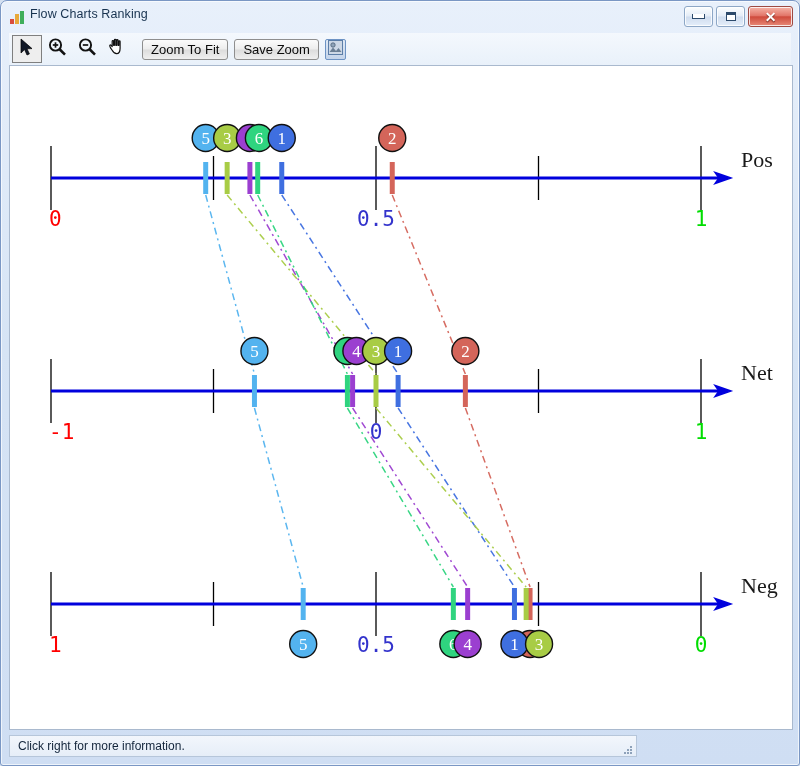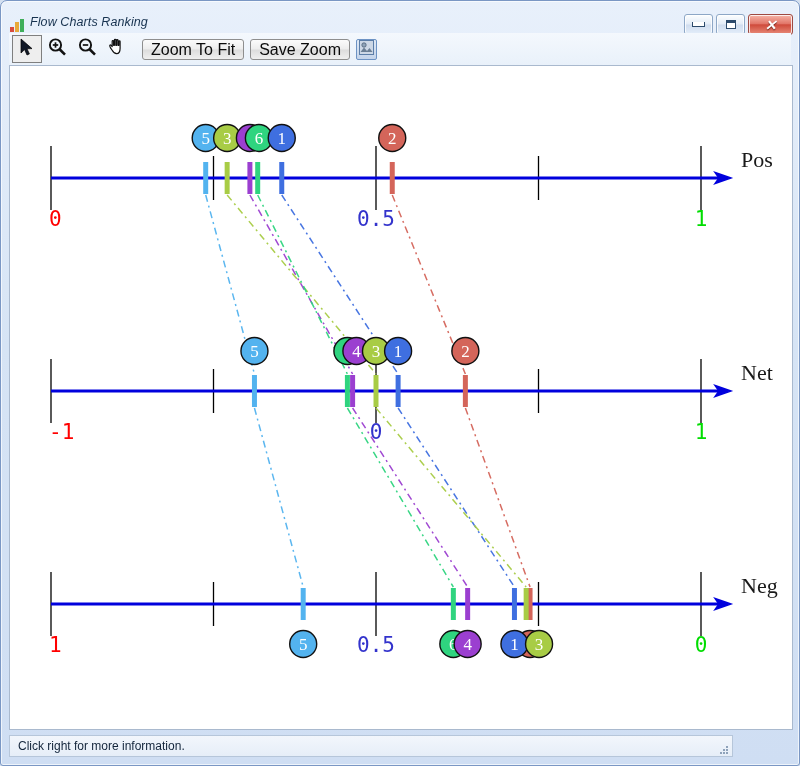--- a/index.html
+++ b/index.html
@@ -11,21 +11,21 @@
   .window{
     position:absolute;left:0;top:0;width:800px;height:766px;
     box-sizing:border-box;
     background:linear-gradient(to bottom,#e8f0fb 0%,#d6e4f5 45%,#cfdef3 100%);
     border:1px solid #7a97c4;
     border-radius:7px 7px 3px 3px;
     box-shadow:inset 0 0 0 1px rgba(255,255,255,.65);
   }
   
   .titlebar{
-    position:absolute;left:0;top:8px;right:0;height:30px;font-style:italic;
+    position:absolute;left:0;top:0;right:0;height:30px;
   }
   .title-icon{
     position:absolute;left:9px;top:9px;width:16px;height:13px;
   }
   .title-text{
     position:absolute;left:29px;top:6px;
     font-size:12.5px;color:#17324f;
     letter-spacing:.1px;
     white-space:nowrap;
   }
@@ -61,41 +61,41 @@
     box-sizing:border-box;
   }
   .tbicon.sel{
     border:1px solid #7f7f7f;background:#eeeeee;
   }
   .tbsep{width:10px;}
   .tbbtn{
     height:21px;box-sizing:border-box;padding:0 8px;
     border:1px solid #8e8e8e;border-radius:3px;
     background:linear-gradient(to bottom,#fbfbfb 0%,#ededed 48%,#dcdcdc 52%,#efefef 100%);
-    font-size:16px;color:#0b0b0b;line-height:19px;
+    font-size:13px;color:#0b0b0b;line-height:19px;
     font-family:"Liberation Sans",sans-serif;
     margin-right:6px;
     white-space:nowrap;
   }
   .tbimgbtn{
     width:21px;height:21px;box-sizing:border-box;
     border:1px solid #6d93c4;border-radius:2px;
     background:linear-gradient(to bottom,#dfe9f5,#c4d4ea);
     display:flex;align-items:center;justify-content:center;
   }
   
   .canvas{
     position:absolute;left:8px;top:64px;width:784px;height:665px;
     background:#ffffff;border:1px solid #a9b9ce;box-sizing:border-box;
     overflow:hidden;
   }
   .canvas svg{display:block;}
   
   .statusbar{
-    position:absolute;left:8px;bottom:8px;width:724px;height:22px;
+    position:absolute;left:8px;bottom:8px;width:628px;height:22px;
     background:linear-gradient(to bottom,#f2f6fc,#e6eef8);
     border:1px solid #b6c6da;box-sizing:border-box;
   }
   .status-text{
     position:absolute;left:8px;top:3px;font-size:12px;color:#13253b;
     font-family:"Liberation Sans",sans-serif;white-space:nowrap;
   }
   .grip{position:absolute;right:3px;bottom:2px;width:12px;height:12px;}
   .axis-label{font-family:"Liberation Serif",serif;font-size:22px;fill:#1a1a1a;}
   .tick-label{font-family:"DejaVu Sans Mono",monospace;font-size:21px;}

